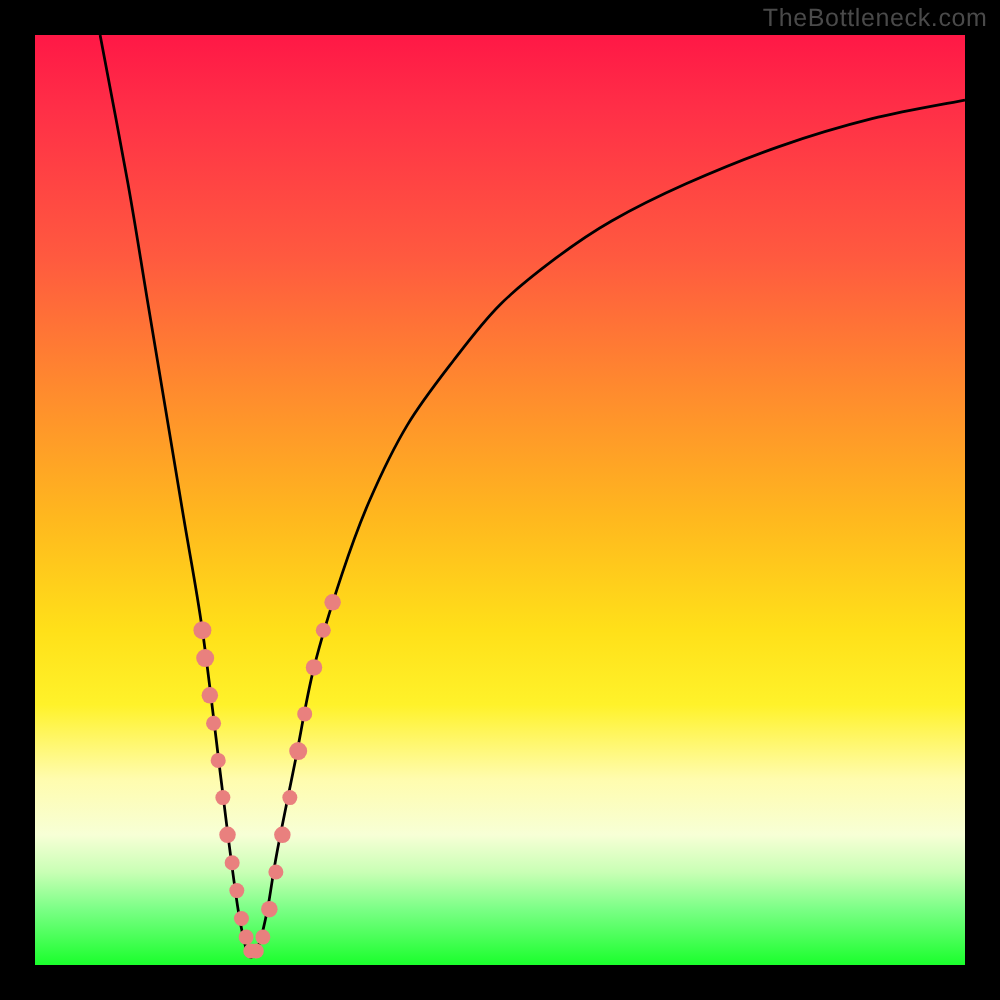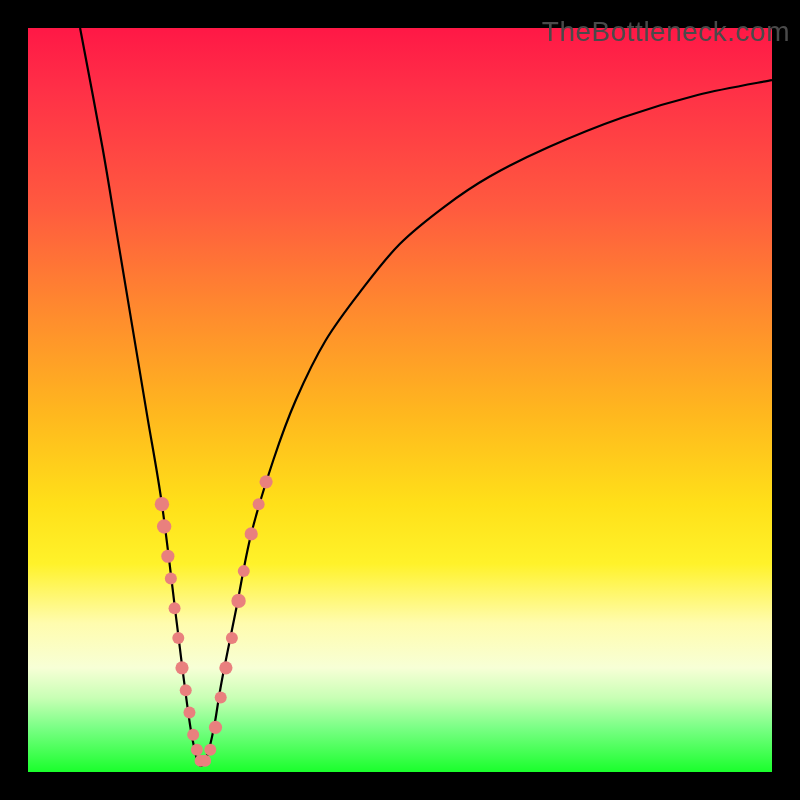--- a/index.html
+++ b/index.html
@@ -38,24 +38,24 @@
       #fff22a 72%,
       #fffcae 80%,
       #f7ffd6 86%,
       #c9ffb5 90%,
       #7bff86 94%,
       #1aff2c 100%
     );
   }
   .watermark {
     position: absolute;
-    top: 16px;
+    top: 4px;
     right: 10px;
     color: #4a4a4a;
-    font-size: 28px;
+    font-size: 20px;
     font-weight: 500;
     letter-spacing: 0.5px;
     user-select: none;
   }
   svg.curve {
     position: absolute;
     left: 0;
     top: 0;
     width: 744px;
     height: 744px;

